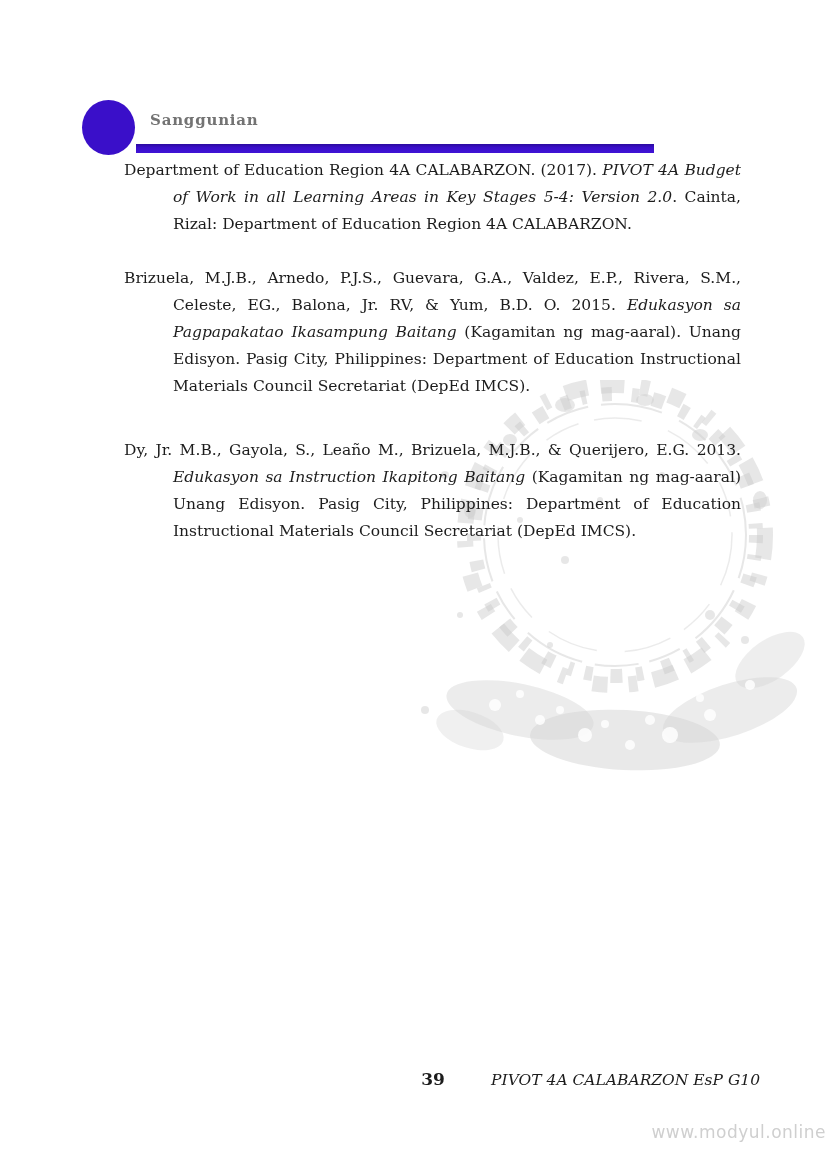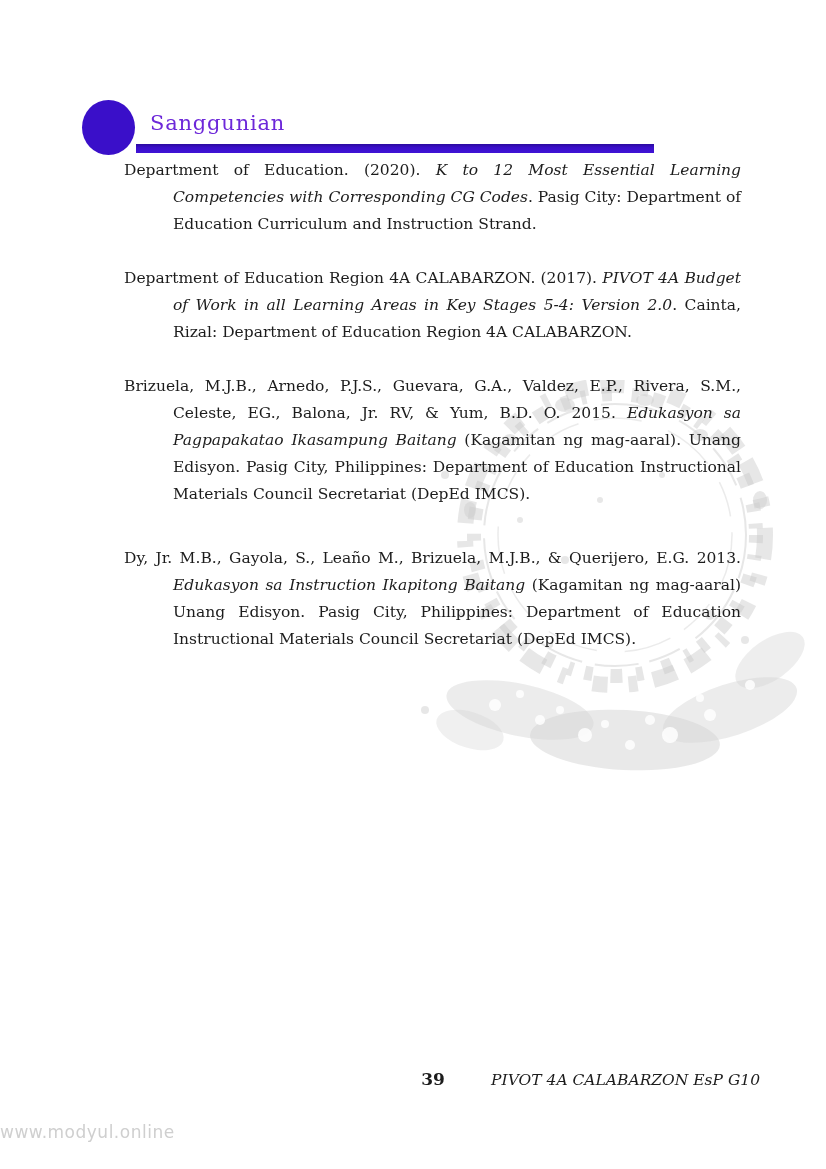--- a/index.html
+++ b/index.html
@@ -18,24 +18,24 @@
     position: absolute;
     left: 82px; top: 100px;
     width: 53px; height: 55px;
     border-radius: 50%;
     background: #3a0fc9;
     z-index: 2;
   }
   .section-title {
     position: absolute;
     left: 150px; top: 111px;
-    font-size: 21px;
-    font-weight: normal;
+    font-size: 15px;
+    font-weight: bold;
     letter-spacing: 0.8px;
-    color: #6d28d9;
+    color: #737373;
     z-index: 2;
     white-space: nowrap;
   }
   .title-bar {
     position: absolute;
     left: 136px; top: 144px;
     width: 518px; height: 9px;
     background: linear-gradient(180deg, #2a0a9f 0%, #3a0fc9 40%, #4013d6 100%);
     z-index: 2;
   }
@@ -80,21 +80,21 @@
     position: absolute;
     right: 66px; top: 1071px;
     font-style: italic;
     font-size: 15.5px;
     z-index: 1;
     white-space: nowrap;
   }
   .site-watermark {
     position: absolute;
     left: 0; right: 0; top: 1122px;
-    text-align: left;
+    text-align: right;
     font-family: "DejaVu Sans", sans-serif;
     font-size: 17px;
     letter-spacing: 0.5px;
     color: #cfcfcf;
     z-index: 0;
   }
 </style>
 </head>
 <body>
 
@@ -147,21 +147,20 @@
         <ellipse cx="245" cy="20" rx="9" ry="6"></ellipse>
       <ellipse cx="300" cy="55" rx="8" ry="6"></ellipse>
         <ellipse cx="110" cy="60" rx="7" ry="6"></ellipse>
       <ellipse cx="360" cy="120" rx="7" ry="9"></ellipse>
         <ellipse cx="70" cy="130" rx="6" ry="8"></ellipse>
     </g>
   </svg>
 
   <div class="content">
 
-    <p class="ref"><span>Department of Education. (2020). </span><span class="it">K to 12 Most Essential Learning Competencies with Corresponding CG Codes</span><span>. Pasig City: Department of Education Curriculum and Instruction Strand.</span></p>
 
     <p class="ref"><span>Department of Education Region 4A CALABARZON. (2017). </span><span class="it">PIVOT 4A Budget of Work in all Learning Areas in Key Stages 5-4: Version 2.0</span><span>. Cainta, Rizal: Department of Education Region 4A CALABARZON.</span></p>
 
     <p class="ref gap-lg"><span>Brizuela, M.J.B., Arnedo, P.J.S., Guevara, G.A., Valdez, E.P., Rivera, S.M., Celeste, EG., Balona, Jr. RV, &amp; Yum, B.D. O. 2015. </span><span class="it">Edukasyon sa Pagpapakatao Ikasampung Baitang</span><span> (Kagamitan ng mag-aaral). Unang Edisyon. Pasig City, Philippines: Department of Education Instructional Materials Council Secretariat (DepEd IMCS).</span></p>
 
     <p class="ref"><span>Dy, Jr. M.B., Gayola, S., Leaño M., Brizuela, M.J.B., &amp; Querijero, E.G. 2013. </span><span class="it">Edukasyon sa Instruction Ikapitong Baitang</span><span> (Kagamitan ng mag-aaral) Unang Edisyon. Pasig City, Philippines: Department of Education Instructional Materials Council Secretariat (DepEd IMCS).</span></p>
 
   </div>
 
   <div class="page-number">39</div>

